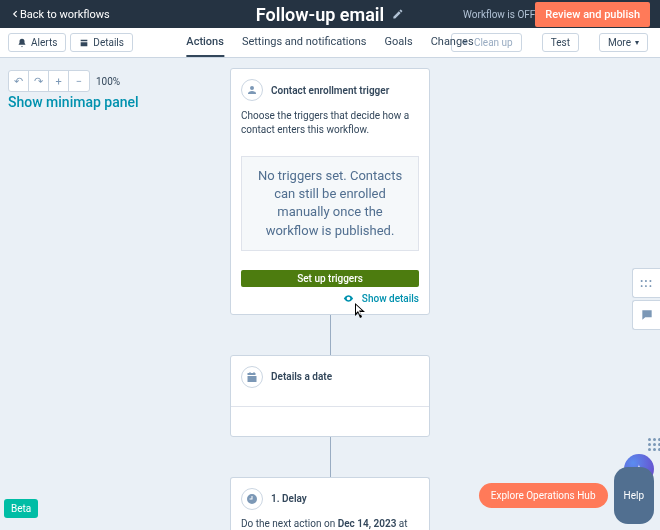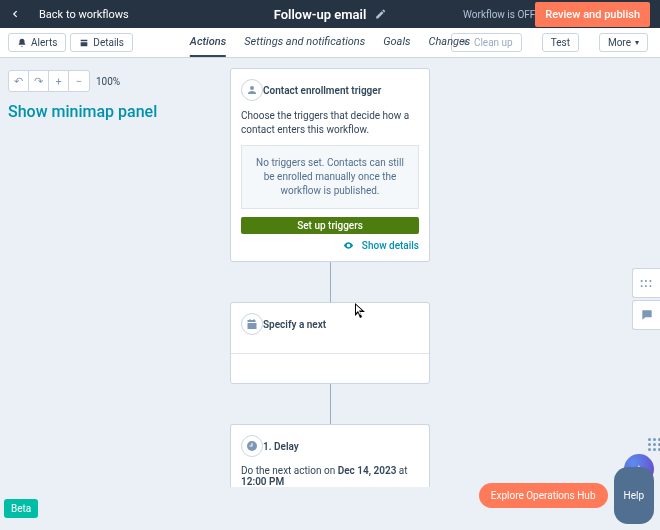--- a/index.html
+++ b/index.html
@@ -1,47 +1,47 @@
 <!DOCTYPE html>
 <html><head>
 <meta charset="utf-8">
 <style>
   * { box-sizing: border-box; margin: 0; padding: 0; font-family: -apple-system, BlinkMacSystemFont, "Segoe UI", Roboto, Helvetica, Arial, sans-serif; }
   body { width: 660px; height: 530px; background: #eaf0f6; overflow: hidden; position: relative; }
   .topbar { background: #253342; height: 28px; display: flex; align-items: center; color: #fff; font-size: 11px; padding: 0 10px; position: relative; }
-  .back { display: flex; align-items: center; gap: 19px; cursor: pointer; }
+  .back { display: flex; align-items: center; gap: 0; cursor: pointer; }
   .back svg { width: 10px; height: 10px; fill: #fff; }
   .title-wrap { position: absolute; left: 50%; transform: translateX(-50%); display: flex; align-items: center; gap: 8px; }
-  .title { font-weight: 600; font-size: 13px; }
+  .title { font-weight: 600; font-size: 18px; }
   .pencil { width: 12px; height: 12px; fill: #b0c1d4; cursor: pointer; }
   .top-right { margin-left: auto; display: flex; align-items: center; }
   .status { font-size: 10px; color: #b0c1d4; }
   .publish { background: #ff7a59; color: #fff; border: none; padding: 6px 10px; font-size: 11px; border-radius: 2px; font-weight: 500; cursor: pointer; }
   .secondbar { background: #fff; height: 30px; border-bottom: 1px solid #cbd6e2; display: flex; align-items: center; padding: 0 8px; position: relative; }
   .pill { border: 1px solid #cbd6e2; border-radius: 3px; font-size: 10px; padding: 3px 8px; display: flex; align-items: center; gap: 4px; color: #33475b; background: #fff; cursor: pointer; margin-right: 4px; }
   .pill svg { width: 10px; height: 10px; fill: #33475b; }
-  .tabs { position: absolute; left: 50%; transform: translateX(-50%); display: flex; gap: 18px; height: 100%; font-style: italic; }
+  .tabs { position: absolute; left: 50%; transform: translateX(-50%); display: flex; gap: 18px; height: 100%; }
   .tab { font-size: 11px; color: #33475b; height: 100%; display: flex; align-items: center; border-bottom: 2px solid transparent; cursor: pointer; }
   .tab.active { border-bottom-color: #33475b; font-weight: 500; }
   .right-tools { margin-left: auto; display: flex; align-items: center; gap: 16px; }
   .canvas { position: relative; width: 100%; height: calc(100% - 58px); overflow: hidden; }
   .zoombox { position: absolute; left: 8px; top: 12px; display: flex; align-items: center; gap: 6px; }
   .zoom-group { display: flex; border: 1px solid #cbd6e2; border-radius: 3px; background: #fff; overflow: hidden; }
   .zoom-btn { width: 20px; height: 20px; display: flex; align-items: center; justify-content: center; font-size: 11px; color: #7c98b6; cursor: pointer; border-right: 1px solid #cbd6e2; }
   .zoom-btn:last-child { border-right: none; }
   .zoom-label { font-size: 10px; color: #33475b; }
-  .minimap-link { position: absolute; left: 8px; top: 36px; font-size: 16px; color: #0091ae; font-weight: 500; cursor: pointer; margin-top: 8px; }
+  .minimap-link { position: absolute; left: 8px; top: 36px; font-size: 14px; color: #0091ae; font-weight: 500; cursor: pointer; }
   .flow { position: absolute; left: 50%; transform: translateX(-50%); top: 10px; width: 200px; display: flex; flex-direction: column; align-items: center; }
   .card { background: #fff; border: 1px solid #cbd6e2; border-radius: 3px; width: 200px; padding: 10px; font-size: 10px; color: #33475b; }
-  .card-head { display: flex; align-items: center; gap: 0; margin-bottom: 8px; }
+  .card-head { display: flex; align-items: center; gap: 8px; margin-bottom: 8px; }
   .ico { width: 22px; height: 22px; border-radius: 50%; border: 1px solid #cbd6e2; display: flex; align-items: center; justify-content: center; background: #fff; flex-shrink: 0; }
   .ico svg { width: 12px; height: 12px; fill: #7c98b6; }
   .card-title { font-weight: 600; font-size: 10px; }
   .card p { line-height: 1.4; }
-  .empty { border: 1px solid #dfe3eb; background: #f5f8fa; padding: 10px; text-align: center; margin: 8px 0; font-size: 10px; line-height: 1.4; color: #516f90; }
+  .empty { border: 1px solid #dfe3eb; background: #f5f8fa; padding: 10px; text-align: center; margin: 19px 0; font-size: 13px; line-height: 1.4; color: #516f90; }
   .orange-btn { display: block; width: 100%; background: #4d7c0f; color: #fff; text-align: center; padding: 3px 0; font-size: 10px; font-weight: 500; border: none; cursor: pointer; border-radius: 2px; }
   .show-details { display: flex; justify-content: flex-end; align-items: center; gap: 8px; margin-top: 6px; font-size: 10px; color: #0091ae; font-weight: 500; cursor: pointer; }
   .show-details svg { width: 11px; height: 11px; fill: #0091ae; }
   .connector { width: 1px; height: 40px; background: #99acc2; }
   .footer-card { background: #fff; border: 1px solid #cbd6e2; border-radius: 3px 3px 0 0; width: 200px; padding: 10px 10px 0 10px; font-size: 10px; color: #33475b; border-bottom: none; }
   .side-tabs { position: absolute; right: 0; top: 210px; display: flex; flex-direction: column; gap: 2px; }
   .side-tab { width: 28px; height: 30px; background: #fff; border: 1px solid #cbd6e2; border-right: none; border-radius: 3px 0 0 3px; display: flex; align-items: center; justify-content: center; cursor: pointer; font-size: 12px; line-height: 1; }
   .side-tab svg { width: 14px; height: 14px; fill: #7c98b6; }
   .beta { position: absolute; left: 4px; bottom: 12px; background: #00bda5; color: #fff; font-size: 10px; padding: 4px 7px; border-radius: 3px; cursor: pointer; }
   .btm-right { position: absolute; right: 6px; bottom: 6px; display: flex; align-items: center; gap: 6px; }
@@ -149,21 +149,21 @@
 
     <div class="connector"></div>
 
     <div class="card">
       <div class="card-head">
         <div class="ico">
           <svg viewBox="0 0 24 24">
               <path d="M5 4h2V2h2v2h6V2h2v2h2v4H3V4h2zm-2 6h18v12H3z"></path>
             </svg>
         </div>
-        <span class="card-title">Specify a next</span>
+        <span class="card-title">Details a date</span>
       </div>
       <div style="height:10px"></div>
       <div style="border-top:1px solid #dfe3eb; margin:0 -10px; height:20px"></div>
     </div>
 
     <div class="connector"></div>
 
     <div class="footer-card">
       <div class="card-head">
         <div class="ico">

